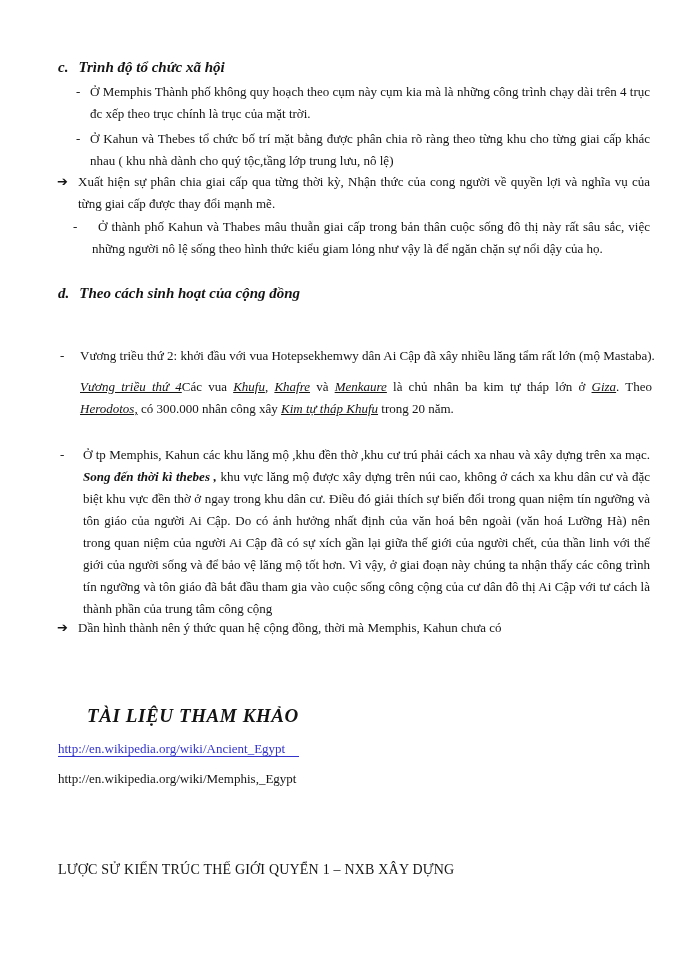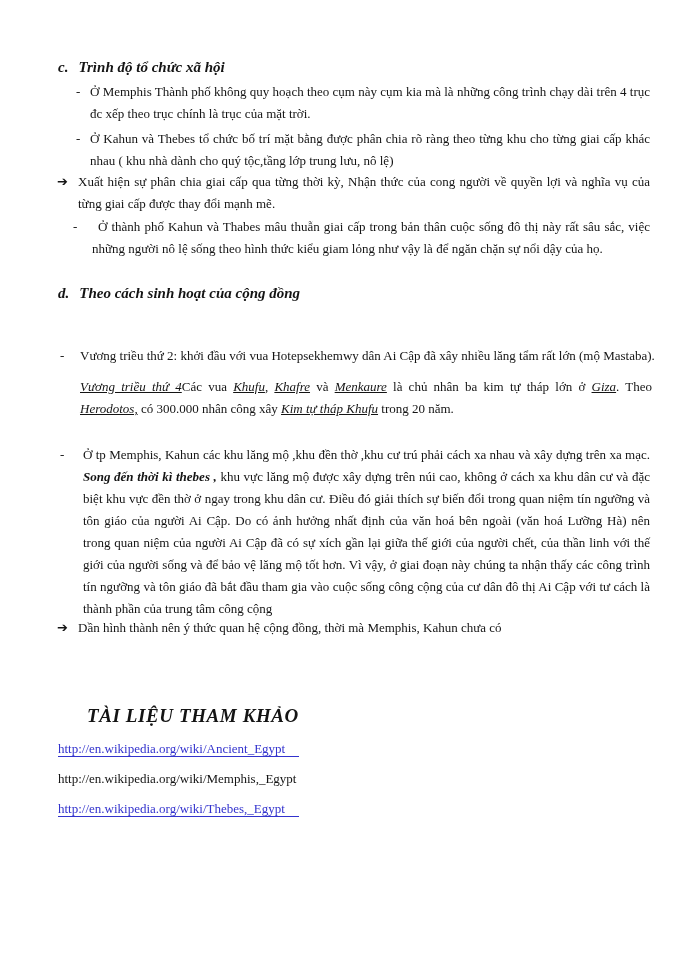--- a/index.html
+++ b/index.html
@@ -90,18 +90,16 @@
   <div class="abs ref-title" style="left:40px;top:704px;margin-left:47px;">TÀI LIỆU THAM KHẢO</div>
 
   <div class="abs link-line link-plain" style="left:58px;top:770px;">
     <span>http://en.wikipedia.org/wiki/Memphis,_Egypt</span>
   </div>
 
   <div class="abs link-line link-blue" style="left:58px;top:740px;">
     <span class="ltext">http://en.wikipedia.org/wiki/Ancient_Egypt</span>
   </div>
 
-  <div class="abs link-line link-blue" style="left:58px;top:800px;">
-    <span class="ltext">http://en.wikipedia.org/wiki/Thebes,_Egypt</span>
-  </div>
 
+  <div class="abs book-line" style="left:58px;top:860px;">LƯỢC SỬ KIẾN TRÚC THẾ GIỚI QUYỂN 1 – NXB XÂY DỰNG</div>
 
 </div>
 
 </body></html>

